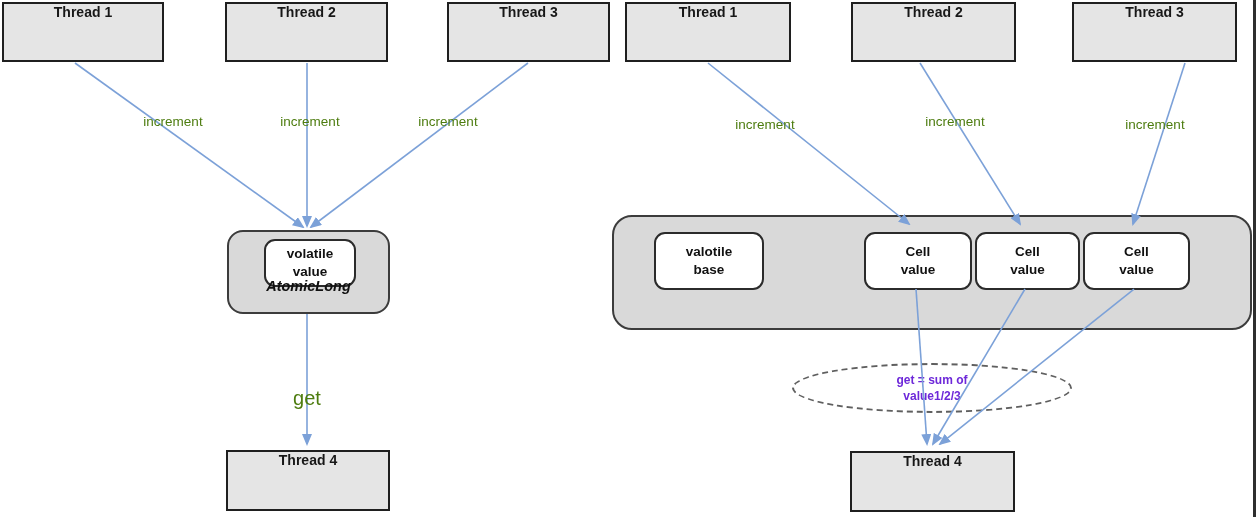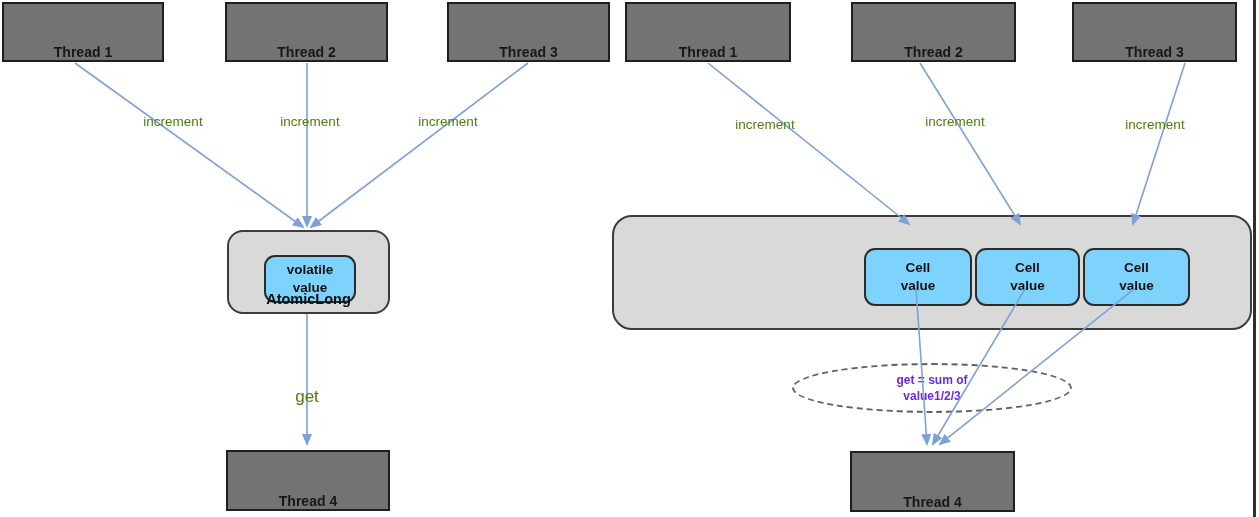--- a/index.html
+++ b/index.html
@@ -6,33 +6,33 @@
     --arrow-blue:#7CA1D8;
     --container-gray:#D9D9D9;
     --box-border:#1f1f1f;
   }
   html,body{margin:0;padding:0;background:#fff;}
   .canvas{
     position:relative;width:1259px;height:517px;background:#ffffff;
     font-family:"Liberation Sans", sans-serif;overflow:hidden;
   }
   .tbox{
-    position:absolute;height:60px;background:#737373;border:2px solid var(--box-border);
-    display:flex;align-items:flex-end;justify-content:center;
+    position:absolute;height:60px;background:#e5e5e5;border:2px solid var(--box-border);
+    display:flex;align-items:flex-start;justify-content:center;
     font-weight:bold;font-size:14px;color:#171717;box-sizing:border-box;
   }
   .gcontainer{
     position:absolute;background:var(--container-gray);
     border:2px solid #3c3c3c;box-sizing:border-box;
   }
   .wbox{
-    position:absolute;background:#7dd3fc;border:2px solid #2b2b2b;border-radius:11px;
+    position:absolute;background:#ffffff;border:2px solid #2b2b2b;border-radius:11px;
     display:flex;align-items:center;justify-content:center;text-align:center;
     font-weight:bold;font-size:13.5px;color:#111;line-height:1.3;
-    white-space:pre-line;box-sizing:border-box;margin-top:16px;
+    white-space:pre-line;box-sizing:border-box;
   }
   .clabel{
     position:absolute;left:0;right:0;text-align:center;
     font-weight:bold;font-size:14.5px;color:#111;
   }
   .flabel{
     position:absolute;font-size:13.5px;color:#4d7c0f;text-align:center;
     width:82px;z-index:6;
   }
   .ellipse{
@@ -80,26 +80,28 @@
   <div class="flabel" style="left:269px;top:114px;">increment</div>
   <div class="flabel" style="left:407px;top:114px;">increment</div>
 
   <div class="flabel" style="left:724px;top:117px;">increment</div>
   <div class="flabel" style="left:914px;top:114px;">increment</div>
   <div class="flabel" style="left:1114px;top:117px;">increment</div>
 
   <div class="gcontainer" style="left:227px;top:230px;width:163px;height:84px;border-radius:16px;">
     <div class="wbox" style="left:35px;top:7px;width:92px;height:48px;">volatile
 value</div>
-    <div class="clabel" style="bottom:5px;">AtomicLong</div>
+    <div class="clabel" style="bottom:18px;font-style:italic;">AtomicLong</div>
   </div>
 
-  <div class="flabel" style="left:284px;top:387px;width:46px;font-size:17px;">get</div>
+  <div class="flabel" style="left:284px;top:387px;width:46px;font-size:20px;">get</div>
 
   <div class="gcontainer" style="left:612px;top:215px;width:640px;height:115px;border-radius:20px;">
+    <div class="wbox" style="left:40px;top:15px;width:110px;height:58px;">valotile
+base</div>
     <div class="wbox" style="left:250px;top:15px;width:108px;height:58px;">Cell
 value</div>
     <div class="wbox" style="left:361px;top:15px;width:105px;height:58px;">Cell
 value</div>
     <div class="wbox" style="left:469px;top:15px;width:107px;height:58px;">Cell
 value</div>
   </div>
 
   <div class="ellipse">
     <span class="note-text">get = sum of

